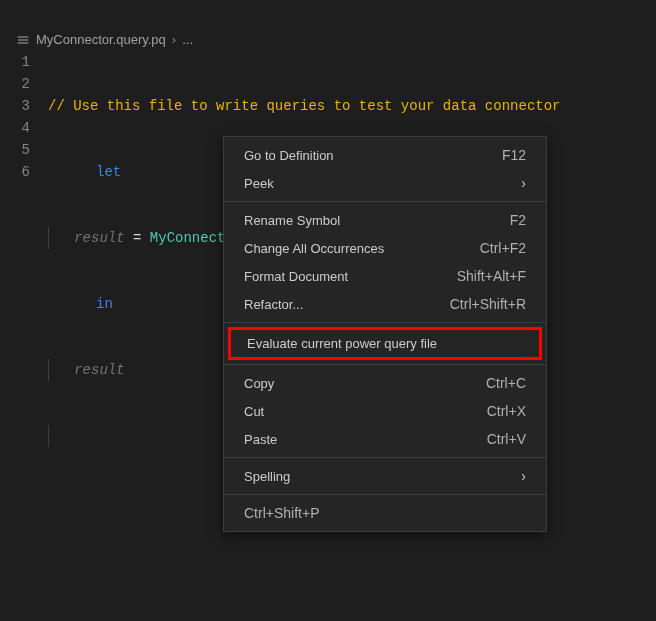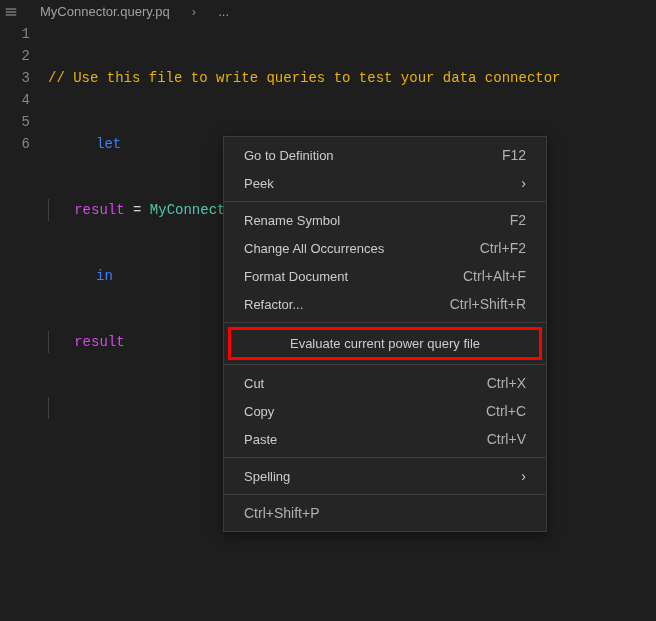--- a/index.html
+++ b/index.html
@@ -9,25 +9,26 @@
       font-size: 13px;
       color: #cccccc;
       width: 656px;
       height: 621px;
       overflow: hidden;
       position: relative;
     }
     .breadcrumb {
       display: flex;
       align-items: center;
-      padding: 4px 4px;
+      padding: 4px 16px;
       background: #1e1e1e;
       color: #a0a0a0;
       font-size: 13px;
-      gap: 22px;
+      gap: 6px;
+      margin-top: 28px;
     }
     .breadcrumb .icon-file {
       width: 14px;
       height: 14px;
       display: inline-flex;
       align-items: center;
       justify-content: center;
     }
     .breadcrumb-sep { color: #888; }
     .editor {
@@ -44,21 +45,21 @@
       user-select: none;
     }
     .gutter div { height: 22px; }
     .code {
       flex: 1;
       white-space: pre;
     }
     .code .line { height: 22px; position: relative; }
     .tok-comment { color: #eab308; }
     .tok-keyword { color: #3b82f6; margin-left: 48px; }
-    .tok-ident { color: #d946ef; }
+    .tok-ident { color: #737373; font-style: italic; }
     .tok-type { color: #4ec9b0; }
     .tok-func { color: #dcdcaa; }
     .tok-string { color: #ce9178; }
     .tok-plain { color: #d4d4d4; }
     .indent-guide {
       border-left: 1px solid #404040;
       display: inline-block;
       height: 22px;
       vertical-align: top;
     }
@@ -89,21 +90,20 @@
     }
     .menu-sep {
       height: 1px;
       background: #3c3c3c;
       margin: 4px 0;
     }
     .highlight-item {
       border: 3px solid #ff0000;
       margin: 2px 4px;
       padding: 6px 16px 6px 16px;
-      justify-content: center;
     }
   </style>
 </head>
 <body>
 
 <div class="breadcrumb">
   <span class="icon-file">
     <svg width="14" height="14" viewBox="0 0 16 16" fill="none">
       <rect x="2" y="4" width="12" height="1.2" fill="#a0a0a0"></rect>
       <rect x="2" y="7.4" width="12" height="1.2" fill="#a0a0a0"></rect>
@@ -147,38 +147,38 @@
   <div class="menu-item">
     <span>Rename Symbol</span>
     <span class="shortcut">F2</span>
   </div>
   <div class="menu-item">
     <span>Change All Occurrences</span>
     <span class="shortcut">Ctrl+F2</span>
   </div>
   <div class="menu-item">
     <span>Format Document</span>
-    <span class="shortcut">Ctrl+Alt+F</span>
+    <span class="shortcut">Shift+Alt+F</span>
   </div>
   <div class="menu-item">
     <span>Refactor...</span>
     <span class="shortcut">Ctrl+Shift+R</span>
   </div>
   <div class="menu-sep"></div>
   <div class="menu-item highlight-item">
     <span>Evaluate current power query file</span>
   </div>
   <div class="menu-sep"></div>
   <div class="menu-item">
+    <span>Copy</span>
+    <span class="shortcut">Ctrl+C</span>
+  </div>
+  <div class="menu-item">
     <span>Cut</span>
     <span class="shortcut">Ctrl+X</span>
-  </div>
-  <div class="menu-item">
-    <span>Copy</span>
-    <span class="shortcut">Ctrl+C</span>
   </div>
   <div class="menu-item">
     <span>Paste</span>
     <span class="shortcut">Ctrl+V</span>
   </div>
   <div class="menu-sep"></div>
   <div class="menu-item">
     <span>Spelling</span>
     <span class="submenu-arrow">›</span>
   </div>

